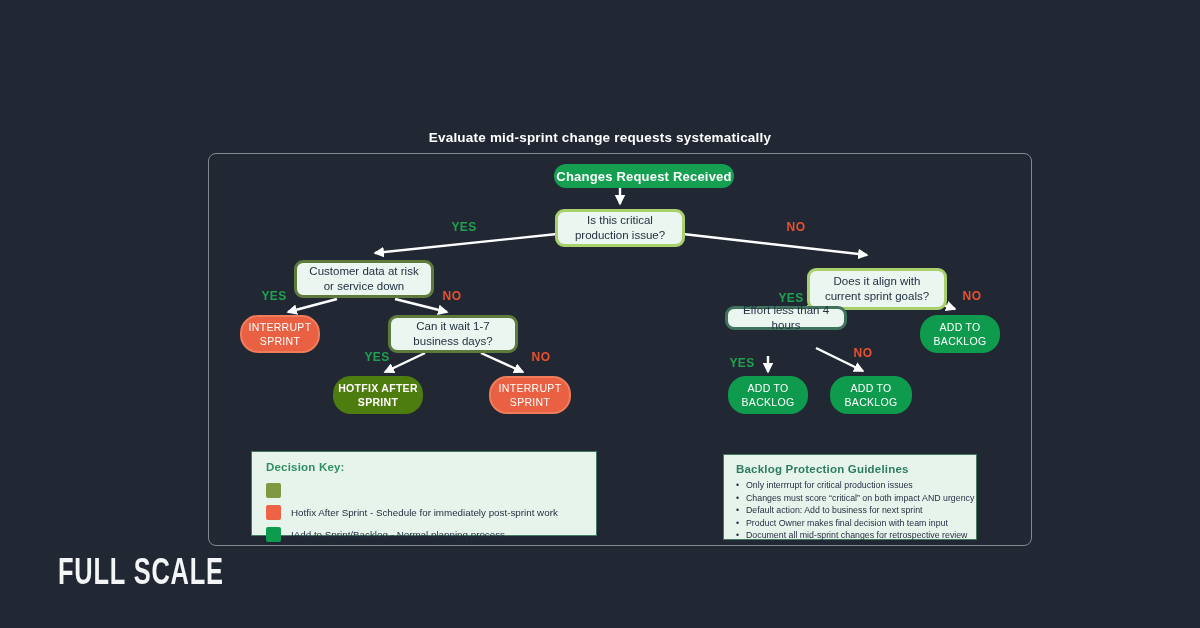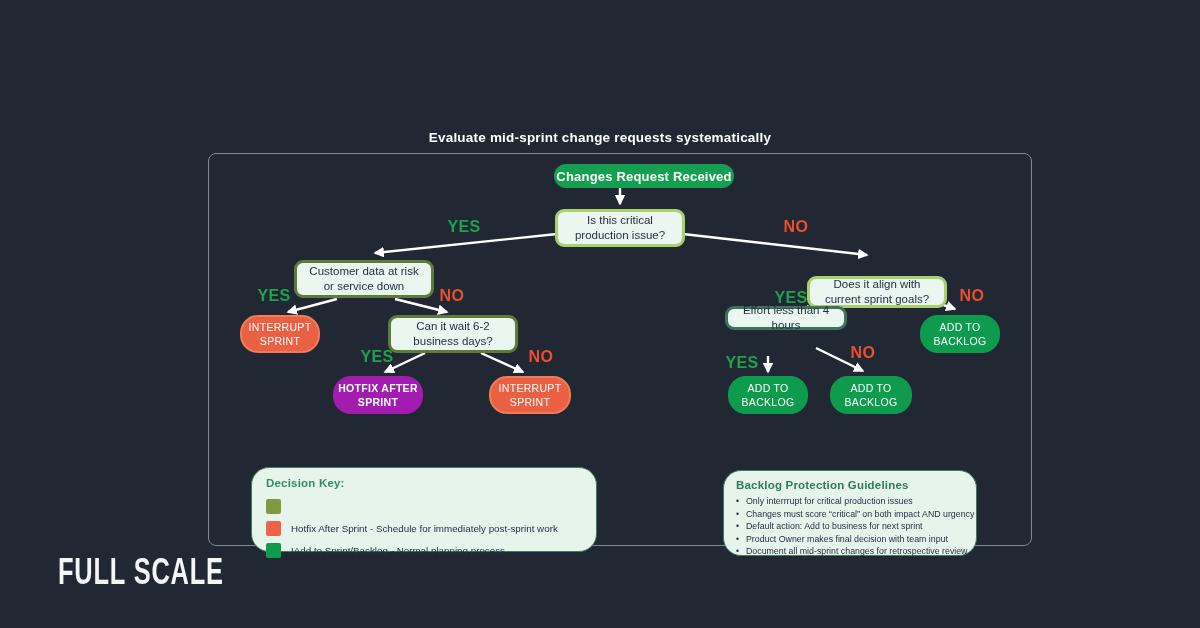--- a/index.html
+++ b/index.html
@@ -47,36 +47,35 @@
     font-size:11.5px; font-weight:500; line-height:1.3; padding:2px 6px;
   }
   .b-light { border:3px solid #a9d06a; }
   .b-olive { border:3px solid #5f7b3c; }
   .b-teal  { border:3px solid #40735e; }
   .a-box {
     border-radius:18px; color:#fff; font-size:10.5px; line-height:1.35;
     letter-spacing:0.3px; padding:0 4px;
   }
   .a-orange { background:#ea6043; border:2px solid #ef7d5c; }
-  .a-olive  { background:#a21caf; font-weight:800; }
+  .a-olive  { background:#4d7c0f; font-weight:800; }
   .a-green  { background:#0f9b4e; }
 
   
   .edge-label {
     position:absolute; transform:translate(-50%,-50%);
-    font-size:16px; font-weight:800; letter-spacing:0.4px;
+    font-size:12px; font-weight:800; letter-spacing:0.4px;
   }
   .lbl-yes { color:#1fa14e; }
   .lbl-no  { color:#e8502e; }
 
   
   .panel {
     position:absolute; background:#e7f4ec; border:1.5px solid #42795f;
-    border-radius:18px;
-    margin-top:16px;
+    border-radius:0;
   }
   .key-panel { left:42px; top:297px; width:346px; height:85px; padding:9px 14px; }
   .key-title { color:#2d8f63; font-size:11.5px; font-weight:800; letter-spacing:0.2px; }
   .key-row { display:flex; align-items:center; margin-top:7px; height:15px; }
   .swatch { width:15px; height:15px; border-radius:2px; flex:0 0 15px; }
   .key-text { margin-left:10px; font-size:9.8px; color:#243143; white-space:nowrap; }
 
   .guide-panel { left:514px; top:300px; width:254px; height:86px; padding:8px 12px; }
   .guide-title { color:#2d7c5f; font-size:11.5px; font-weight:800; letter-spacing:0.2px; }
   .guide-list { margin-top:4px; }
@@ -124,27 +123,27 @@
     </svg>
 
     <div class="node pill" style="left:321px; top:10px; width:180px; height:24px;margin-left:24px;">Changes Request Received</div>
 
     <div class="node q-box b-light" style="left:346px; top:55px; width:130px; height:38px;">Is this critical production issue?</div>
 
     <div class="node q-box b-olive" style="left:85px; top:106px; width:140px; height:38px;">Customer data at risk or service down</div>
 
     <div class="node a-box a-orange" style="left:31px; top:161px; width:80px; height:38px; display:flex; align-items:center; justify-content:center; position:absolute; text-align:center;">INTERRUPT SPRINT</div>
 
-    <div class="node q-box b-olive" style="left:179px; top:161px; width:130px; height:38px;">Can it wait 6-2 business days?</div>
+    <div class="node q-box b-olive" style="left:179px; top:161px; width:130px; height:38px;">Can it wait 1-7 business days?</div>
 
     <div class="node a-box a-olive" style="left:124px; top:222px; width:90px; height:38px; display:flex; align-items:center; justify-content:center; position:absolute; text-align:center;">HOTFIX AFTER SPRINT</div>
 
     <div class="node a-box a-orange" style="left:280px; top:222px; width:82px; height:38px; display:flex; align-items:center; justify-content:center; position:absolute; text-align:center;">INTERRUPT SPRINT</div>
 
-    <div class="node q-box b-light" style="left:598px; top:122px; width:140px; height:32px;">Does it align with current sprint goals?</div>
+    <div class="node q-box b-light" style="left:598px; top:114px; width:140px; height:42px;">Does it align with current sprint goals?</div>
 
     <div class="node q-box b-teal" style="left:516px; top:152px; width:122px; height:24px;">Effort less than 4 hours</div>
 
     <div class="node a-box a-green" style="left:711px; top:161px; width:80px; height:38px; display:flex; align-items:center; justify-content:center; position:absolute; text-align:center;">ADD TO BACKLOG</div>
 
     <div class="node a-box a-green" style="left:519px; top:222px; width:80px; height:38px; display:flex; align-items:center; justify-content:center; position:absolute; text-align:center;">ADD TO BACKLOG</div>
 
     <div class="node a-box a-green" style="left:621px; top:222px; width:82px; height:38px; display:flex; align-items:center; justify-content:center; position:absolute; text-align:center;">ADD TO BACKLOG</div>
 
     <span class="edge-label lbl-yes" style="left:255px; top:73px;">YES</span>

